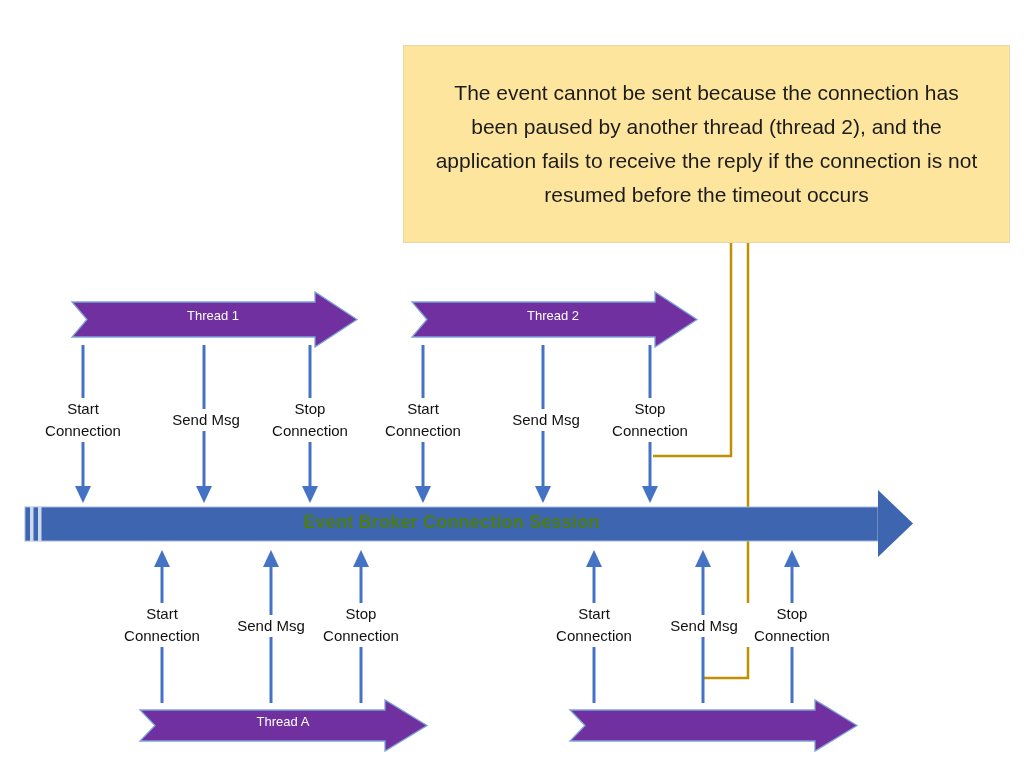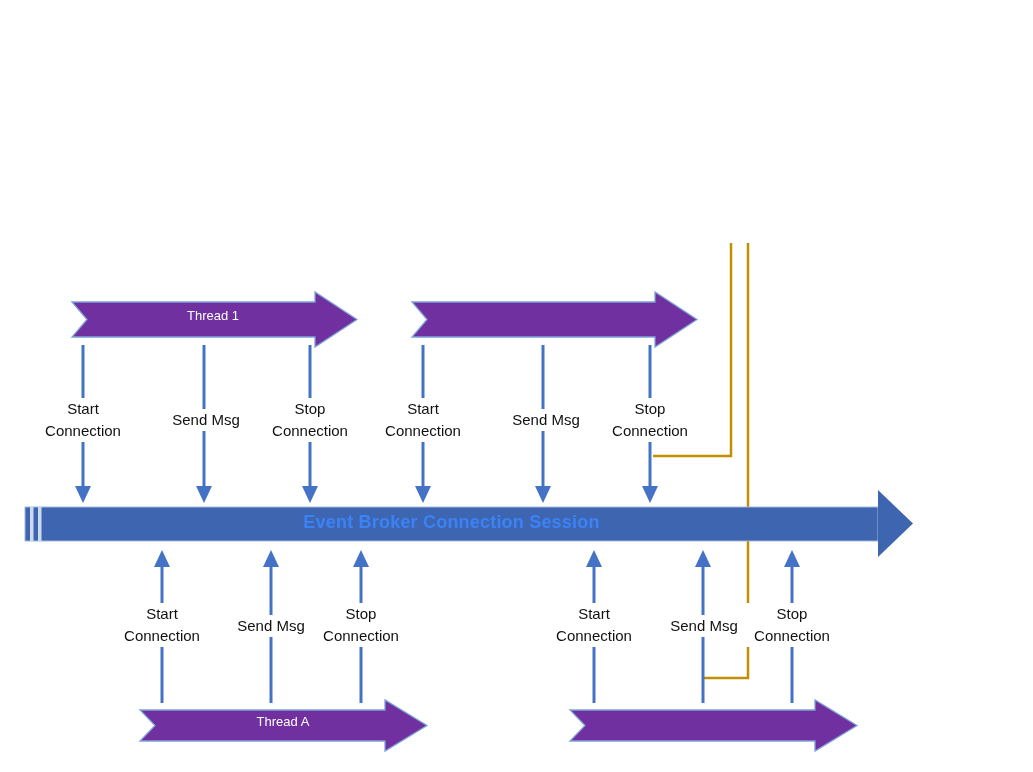--- a/index.html
+++ b/index.html
@@ -35,21 +35,21 @@
     position:absolute;
     width:200px;
     text-align:center;
     font-size:13px;color:#ffffff;
     z-index:4;
   }
   .bar-label{
     position:absolute;
     left:25px;top:512px;width:853px;
     text-align:center;
-    font-size:18px;font-weight:600;color:#3b82f6;
+    font-size:18px;font-weight:600;color:#4d7c0f;
     letter-spacing:0.2px;
     z-index:4;
   }
 </style>
 </head>
 <body>
 
 <div id="stage">
 
   <svg id="diagram-svg" viewBox="0 0 1033 772" xmlns="http://www.w3.org/2000/svg">
@@ -114,22 +114,26 @@
         <line x1="703" y1="566" x2="703" y2="703" fill="none"></line>
         <polygon points="695,567 711,567 703,550" stroke="none"></polygon>
       </g>
       <g>
         <line x1="792" y1="566" x2="792" y2="703" fill="none"></line>
         <polygon points="784,567 800,567 792,550" stroke="none"></polygon>
       </g>
     </g>
   </svg>
 
+  <div class="callout">
+    <span>The event cannot be sent because the connection has been paused by another thread (thread 2), and the application fails to receive the reply if the connection is not resumed before the timeout occurs</span>
+  </div>
 
   <div class="thread-label" style="left:113px;top:308px;">Thread 1</div>
+  <div class="thread-label" style="left:453px;top:308px;">Thread 2</div>
   <div class="thread-label" style="left:183px;top:714px;text-align:center;">Thread A</div>
 
   <div class="bar-label">Event Broker Connection Session</div>
 
   <div class="action-label" style="left:28px;top:398px;">Start Connection</div>
   <div class="action-label single" style="left:158px;top:409px;">Send Msg</div>
   <div class="action-label" style="left:255px;top:398px;">Stop Connection</div>
 
   <div class="action-label" style="left:368px;top:398px;">Start Connection</div>
   <div class="action-label single" style="left:498px;top:409px;">Send Msg</div>

